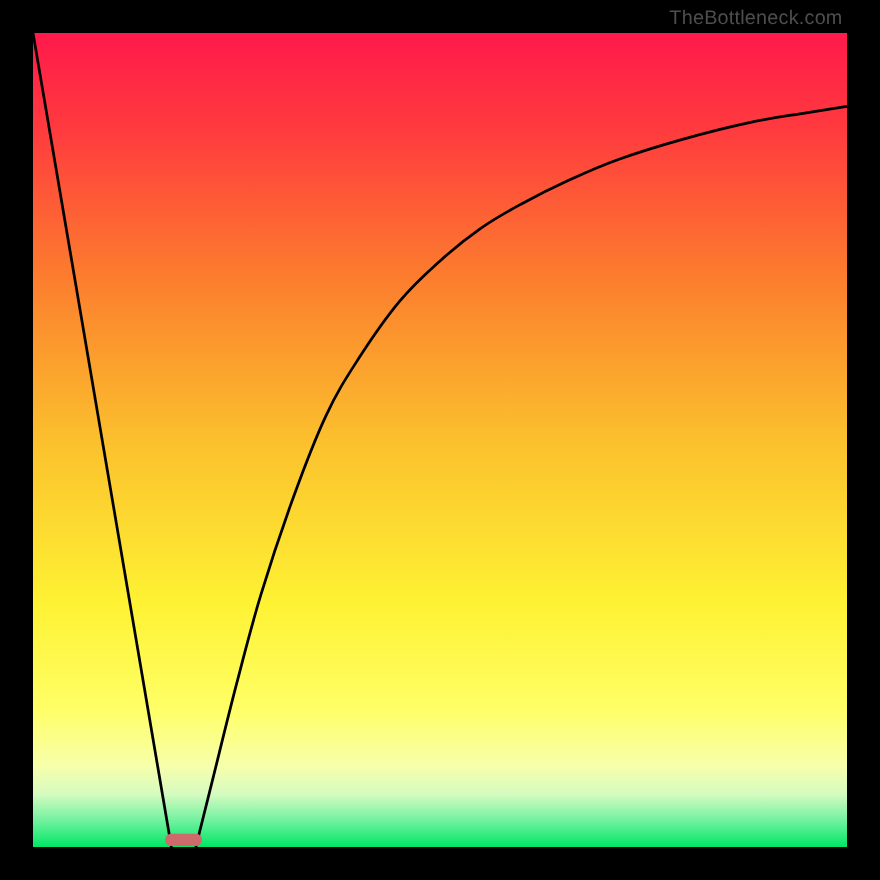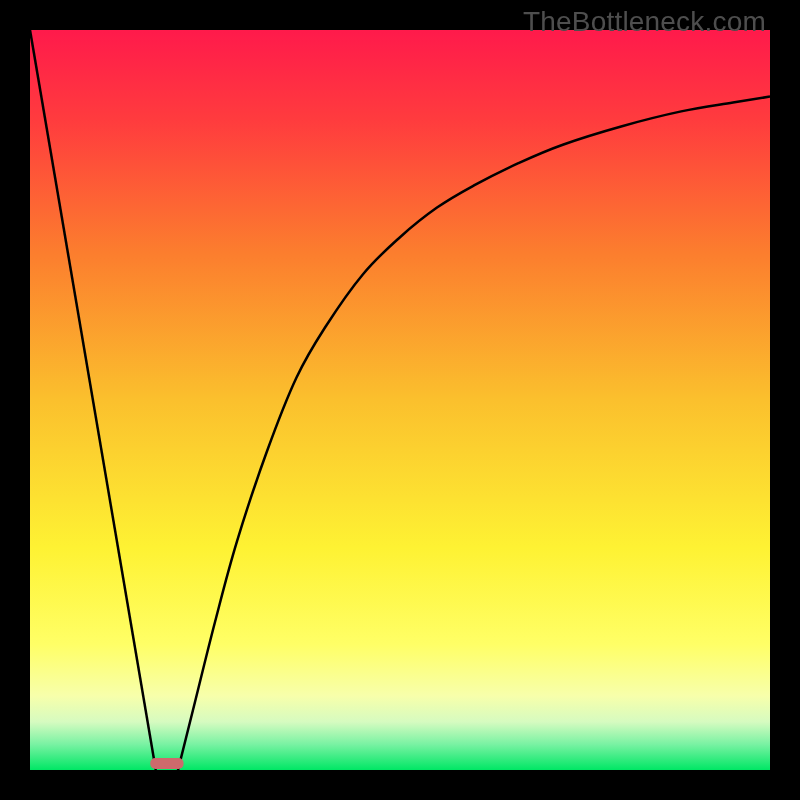--- a/index.html
+++ b/index.html
@@ -32,21 +32,21 @@
     top: 0;
     width: 740px;
     height: 740px;
     pointer-events: none;
   }
   .watermark {
     position: absolute;
     top: 6px;
     right: 34px;
     color: #4e4e4e;
-    font-size: 28px;
+    font-size: 18px;
     font-weight: 500;
     letter-spacing: 0.2px;
   }
 </style>
 </head>
 <body>
 
 <div class="frame">
   <svg class="gradient" viewBox="0 0 740 740" preserveAspectRatio="none">
     <defs>

